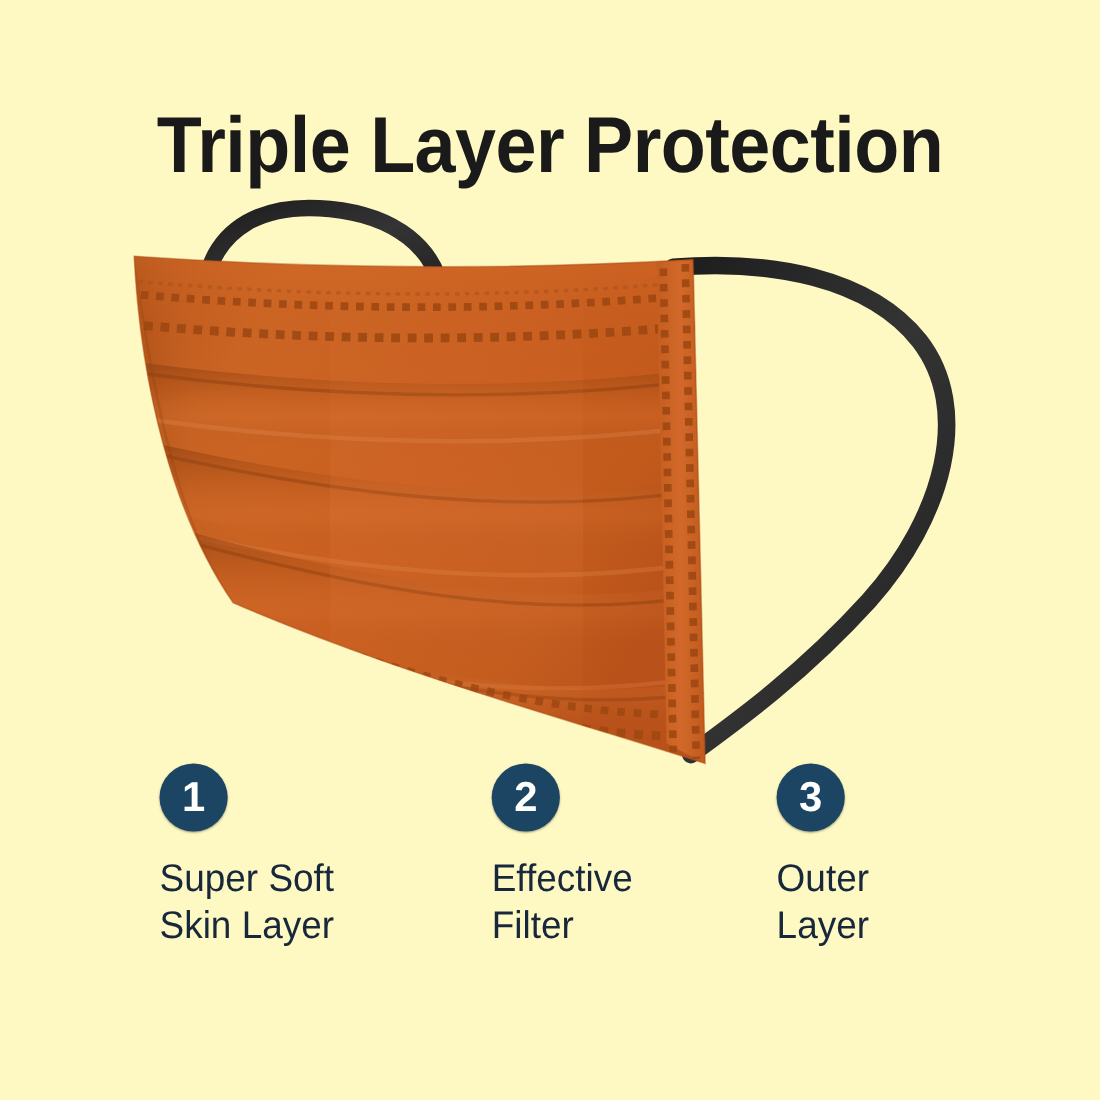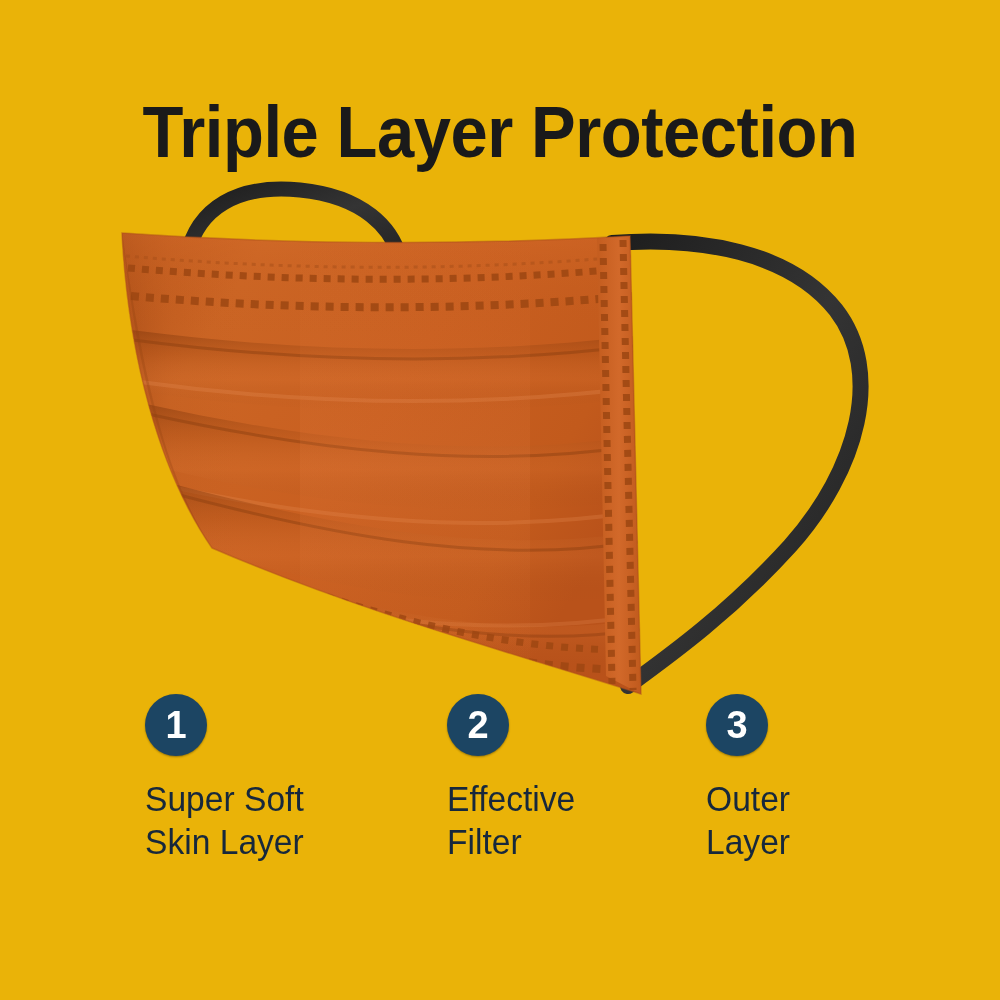--- a/index.html
+++ b/index.html
@@ -8,21 +8,21 @@
     padding: 0;
     background: #ffffff;
   }
   body {
     font-family: "Liberation Sans", sans-serif;
   }
   #stage {
     position: relative;
     width: 1000px;
     height: 1000px;
-    background: #eab308;
+    background: #fef9c3;
     overflow: hidden;
   }
 
   
   #title {
     position: absolute;
     left: 0;
     top: 96px;
     width: 1000px;
     text-align: center;

